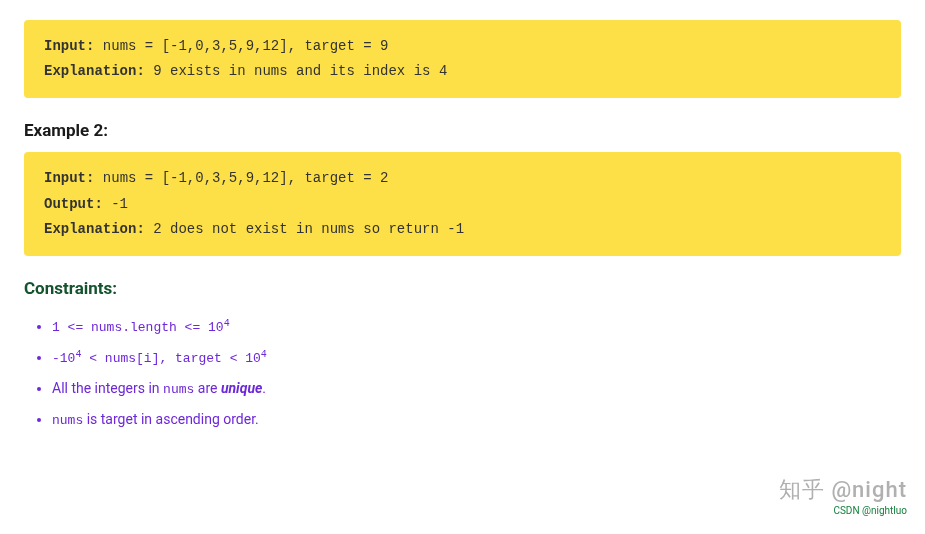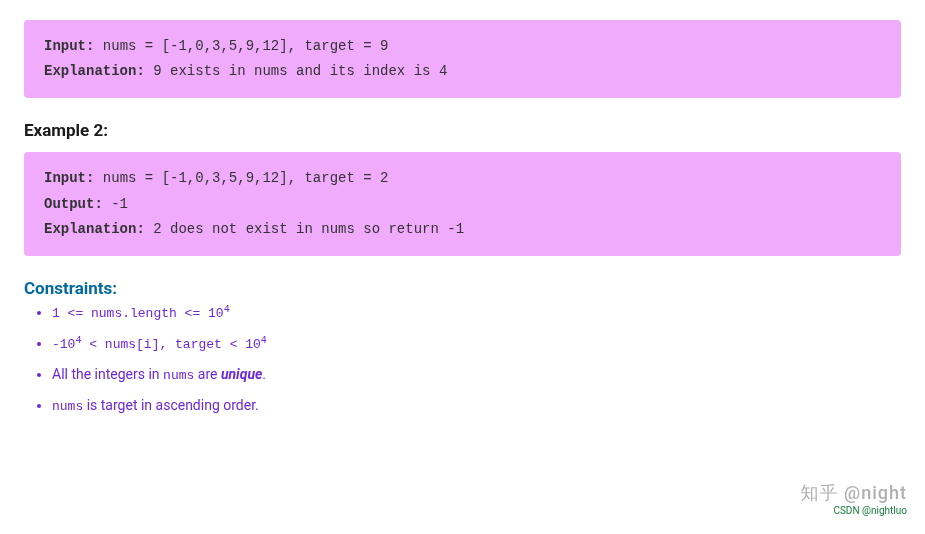--- a/index.html
+++ b/index.html
@@ -19,38 +19,39 @@
     }
 
     .section-title {
       font-size: 17px;
       font-weight: 700;
       color: #1a1a1a;
       margin-bottom: 12px;
     }
 
     .example-box {
-      background-color: #f0abfc;
+      background-color: #fde047;
       border-radius: 4px;
       padding: 14px 20px;
       margin-bottom: 22px;
       font-family: 'Courier New', Courier, monospace;
       font-size: 14px;
       line-height: 1.8;
       color: #333;
     }
 
     .example-box .label {
       font-weight: 700;
     }
 
     .constraints-title {
       font-size: 17px;
       font-weight: 700;
-      color: #0369a1;
+      color: #14532d;
+      margin-bottom: 14px;
       margin-top: 8px;
     }
 
     .constraints-list {
       list-style: disc;
       padding-left: 28px;
       font-size: 14px;
       line-height: 2.0;
       color: #6d28d9;
     }
@@ -74,21 +75,21 @@
     }
 
     .watermark {
       position: fixed;
       bottom: 18px;
       right: 18px;
       text-align: right;
     }
 
     .watermark-zhihu {
-      font-size: 18px;
+      font-size: 22px;
       color: #b0b0b0;
       font-weight: 500;
       letter-spacing: 1px;
     }
 
     .watermark-csdn {
       font-size: 10px;
       color: #15803d;
     }
   </style>

